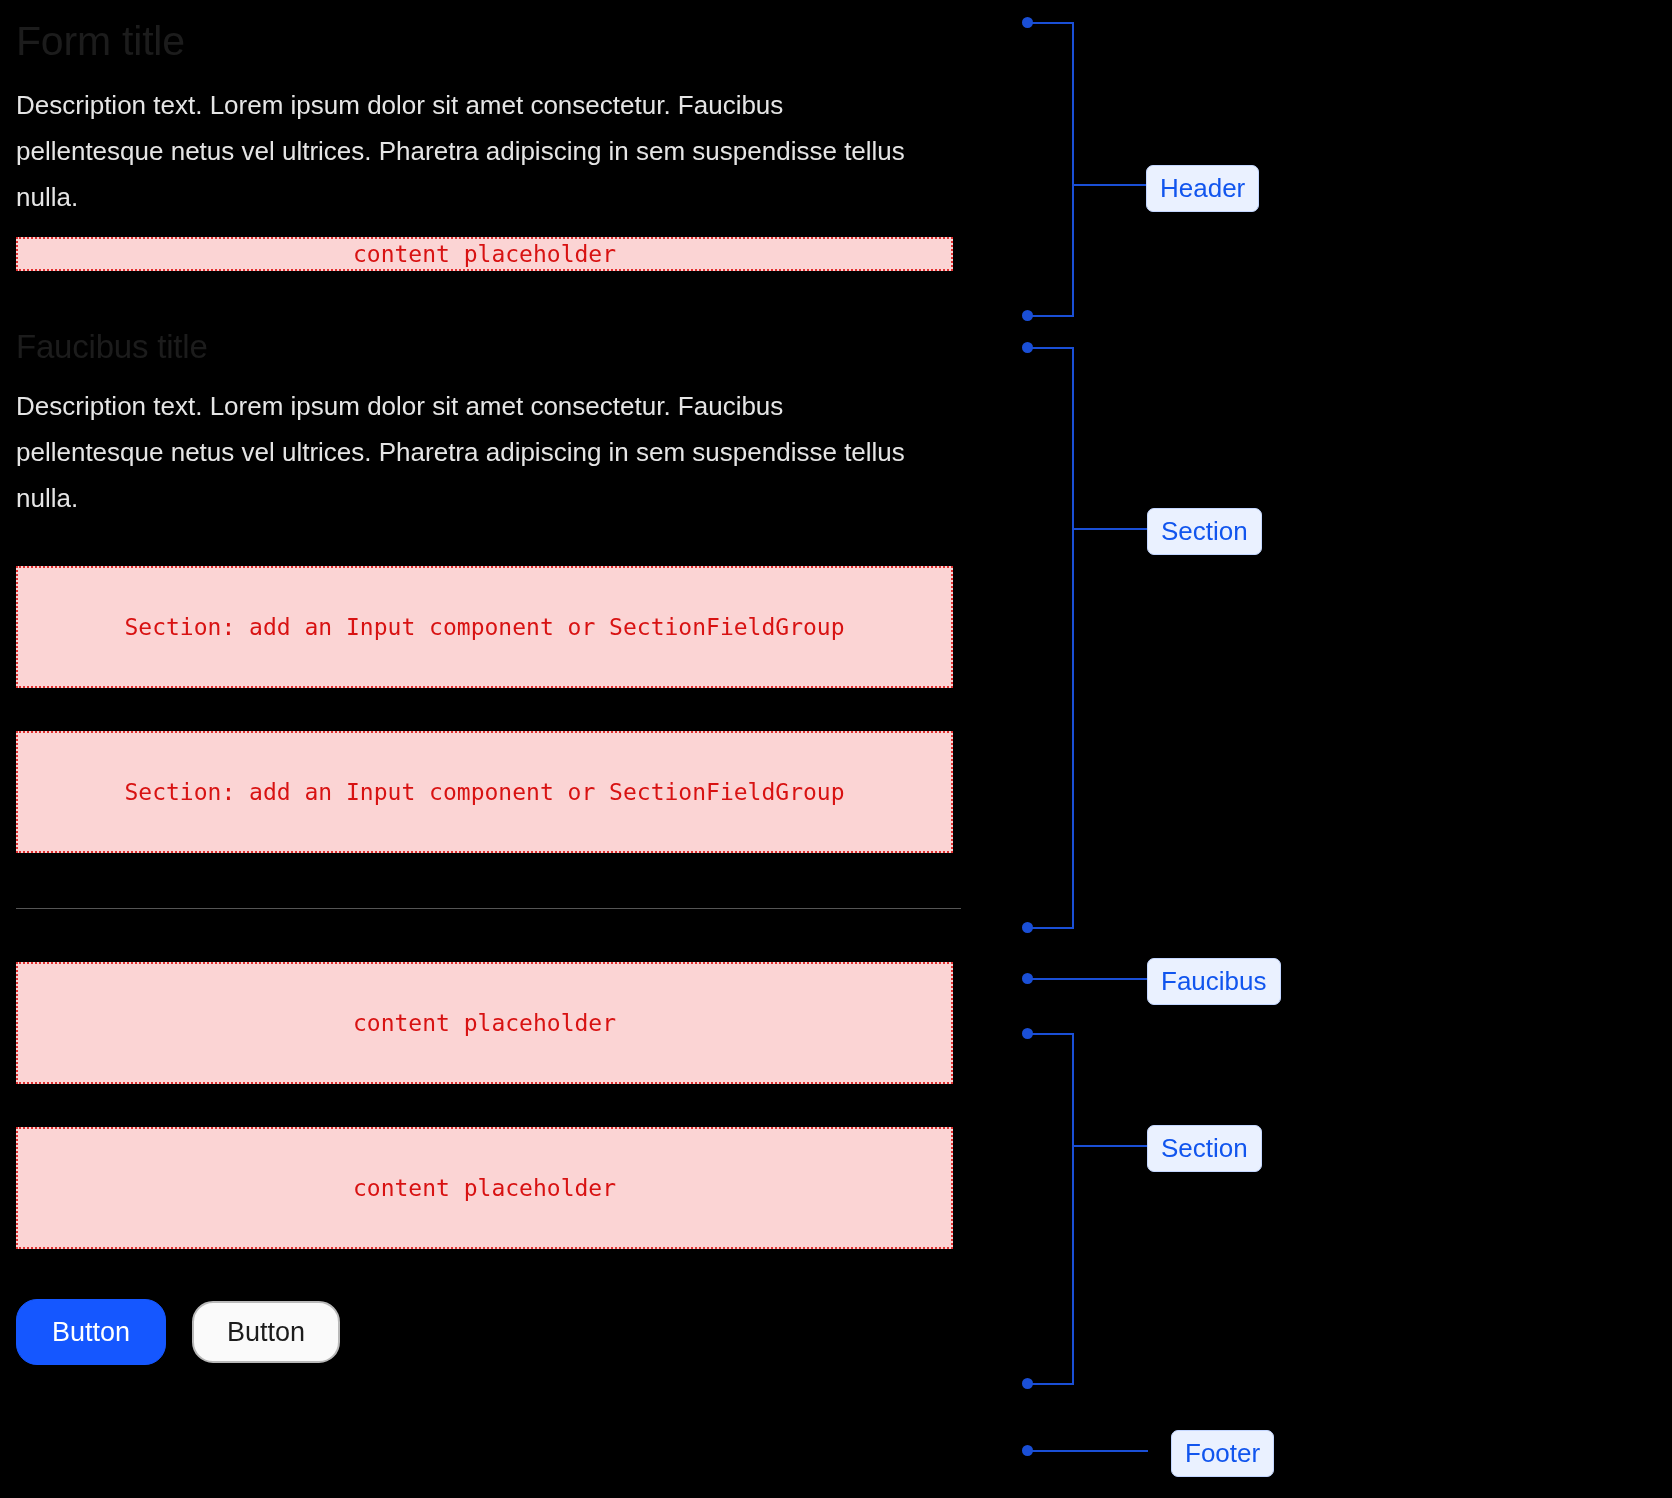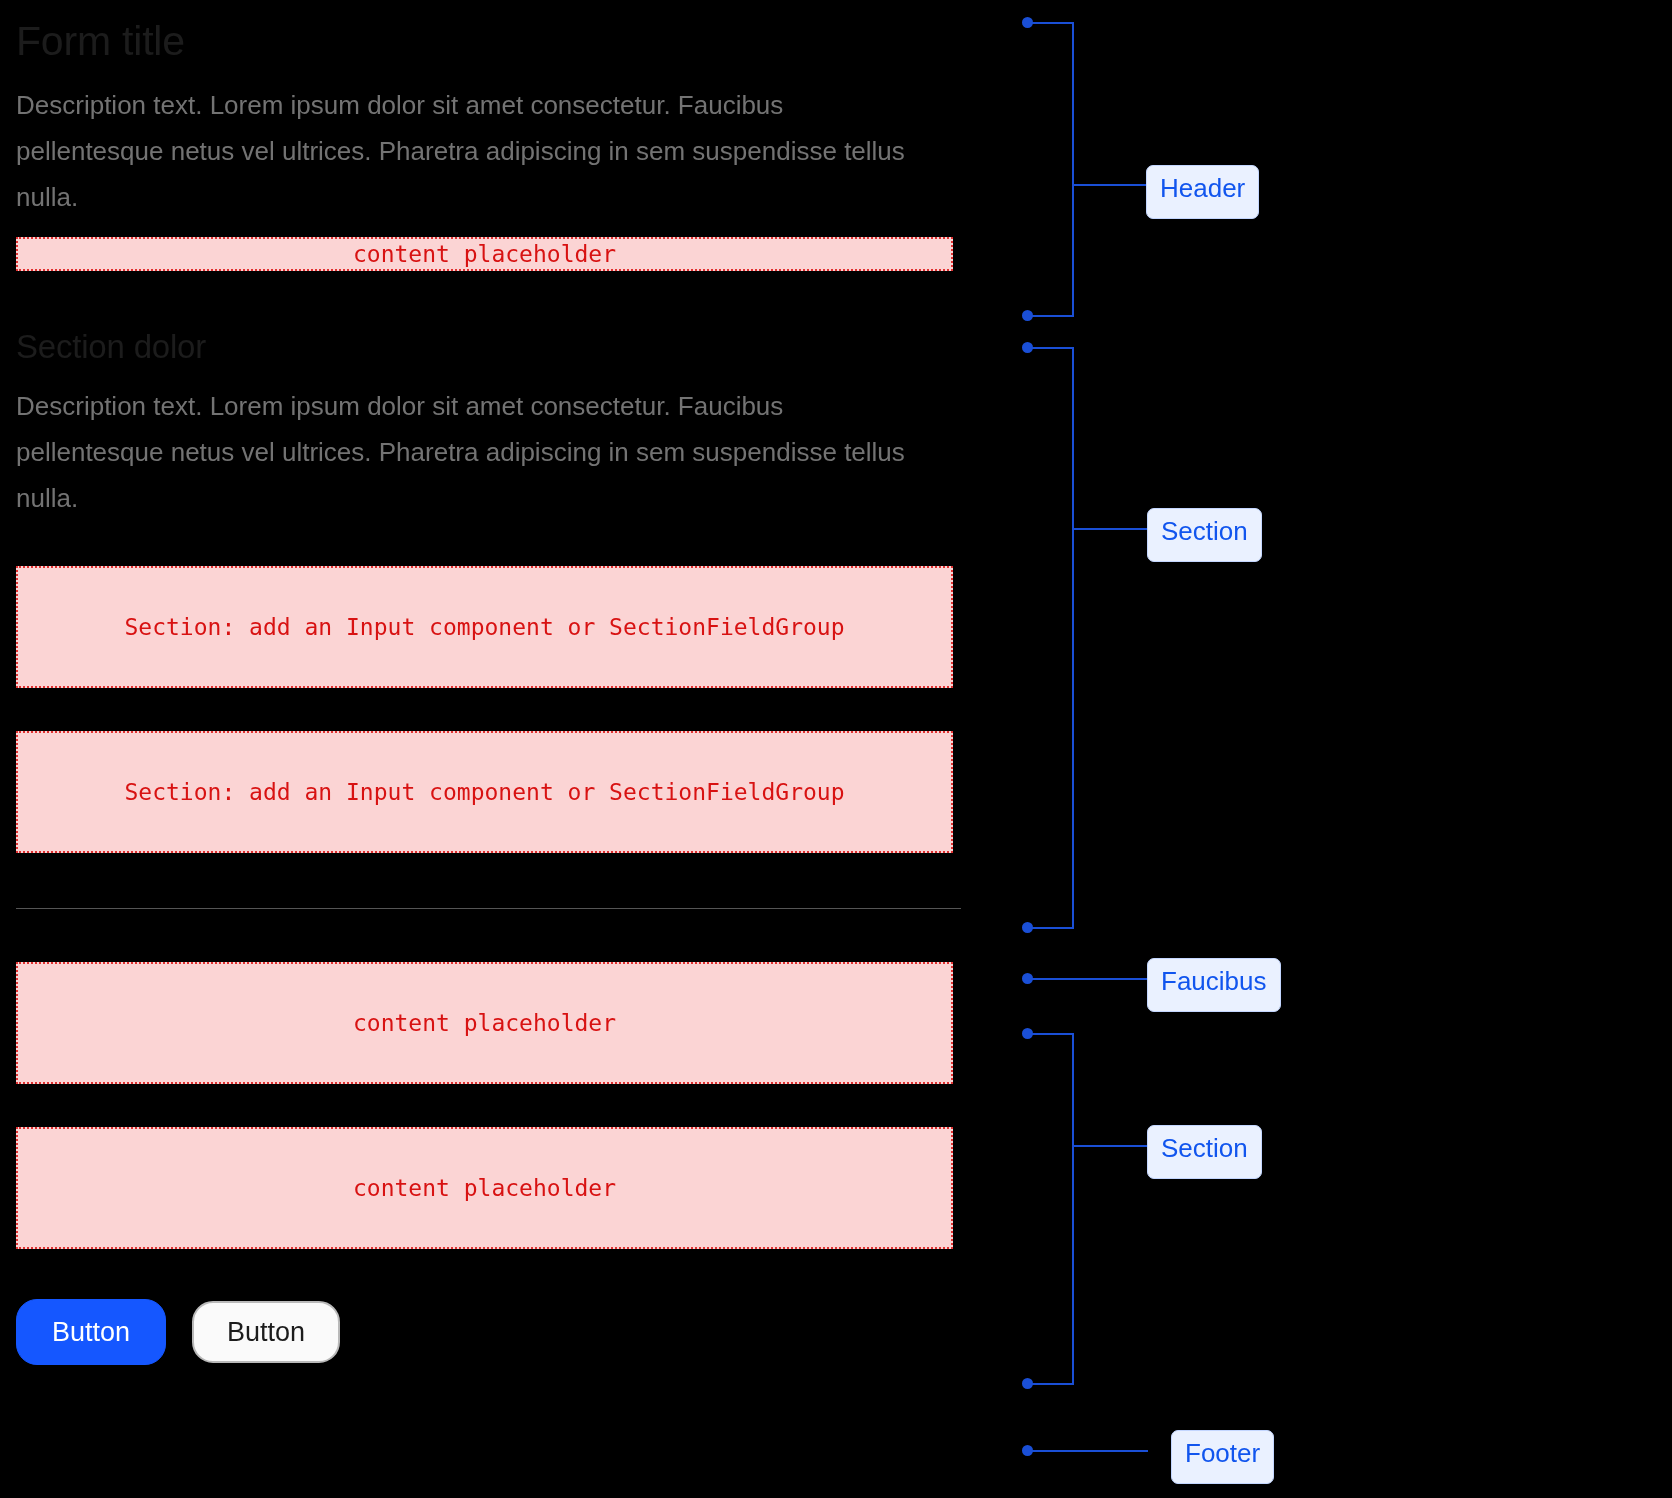--- a/index.html
+++ b/index.html
@@ -45,21 +45,21 @@
     line-height: 44px;
     color: #1c1c1c;
     font-weight: 400;
     margin: 0 0 14px 0;
     letter-spacing: -0.2px;
   }
 
   .desc {
     font-size: 26px;
     line-height: 46px;
-    color: #737373;
+    color: #e5e5e5;
     font-weight: 400;
     margin: 0;
     width: 915px;
   }
 
   
   .ph {
     background: #fbd4d4;
     border: 2px dotted #e03131;
     color: #d81212;
@@ -112,21 +112,21 @@
 
   
   .callout {
     position: absolute;
     background: #eaf1ff;
     border: 1px solid #c3d6ff;
     border-radius: 7px;
     color: #1155ee;
     font-size: 26px;
     line-height: 1;
-    padding: 9px 13px 17px 13px;
+    padding: 9px 13px 10px 13px;
     white-space: nowrap;
   }
 
   
   .conn-v {
     position: absolute;
     width: 2px;
     background: #1a4fd6;
   }
   .conn-h {
@@ -149,21 +149,21 @@
 
   <div class="form-col">
 
     <div>
       <h1 class="form-title">Form title</h1>
       <p class="desc">Description text. Lorem ipsum dolor sit amet consectetur. Faucibus pellentesque netus vel ultrices. Pharetra adipiscing in sem suspendisse tellus nulla.</p>
       <div class="ph ph-thin" style="margin-top:17px;">content placeholder</div>
     </div>
 
     <div style="margin-top:54px;">
-      <h2 class="section-title">Section dolor</h2>
+      <h2 class="section-title">Faucibus title</h2>
       <p class="desc">Description text. Lorem ipsum dolor sit amet consectetur. Faucibus pellentesque netus vel ultrices. Pharetra adipiscing in sem suspendisse tellus nulla.</p>
       <div class="ph ph-tall" style="margin-top:45px;">Section: add an Input component or SectionFieldGroup</div>
       <div class="ph ph-tall" style="margin-top:43px;">Section: add an Input component or SectionFieldGroup</div>
     </div>
 
     <div class="separator-line" style="margin-top:55px;"></div>
 
     <div style="margin-top:53px;">
       <div class="ph ph-tall">content placeholder</div>
       <div class="ph ph-tall" style="margin-top:43px;">content placeholder</div>

